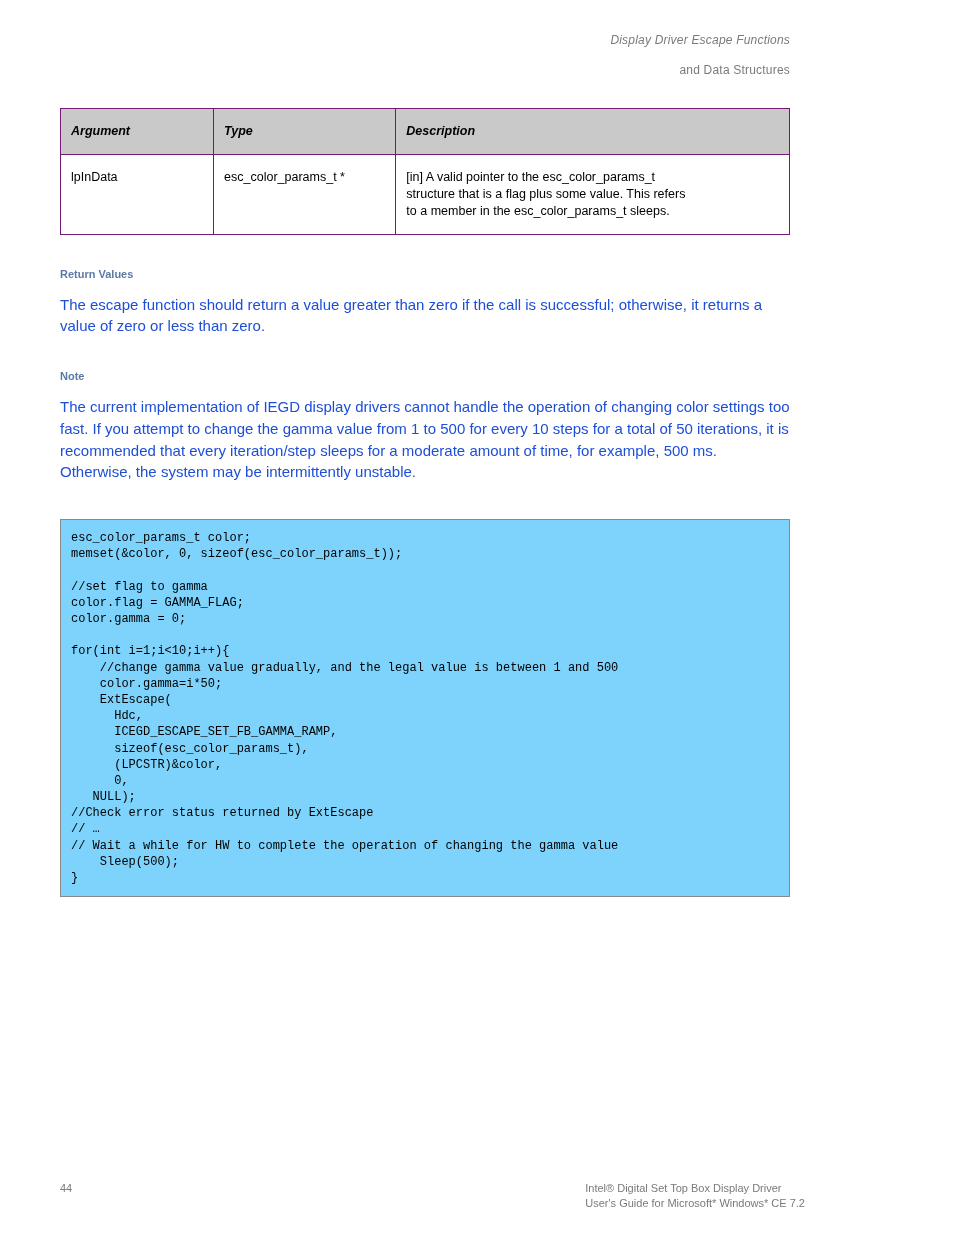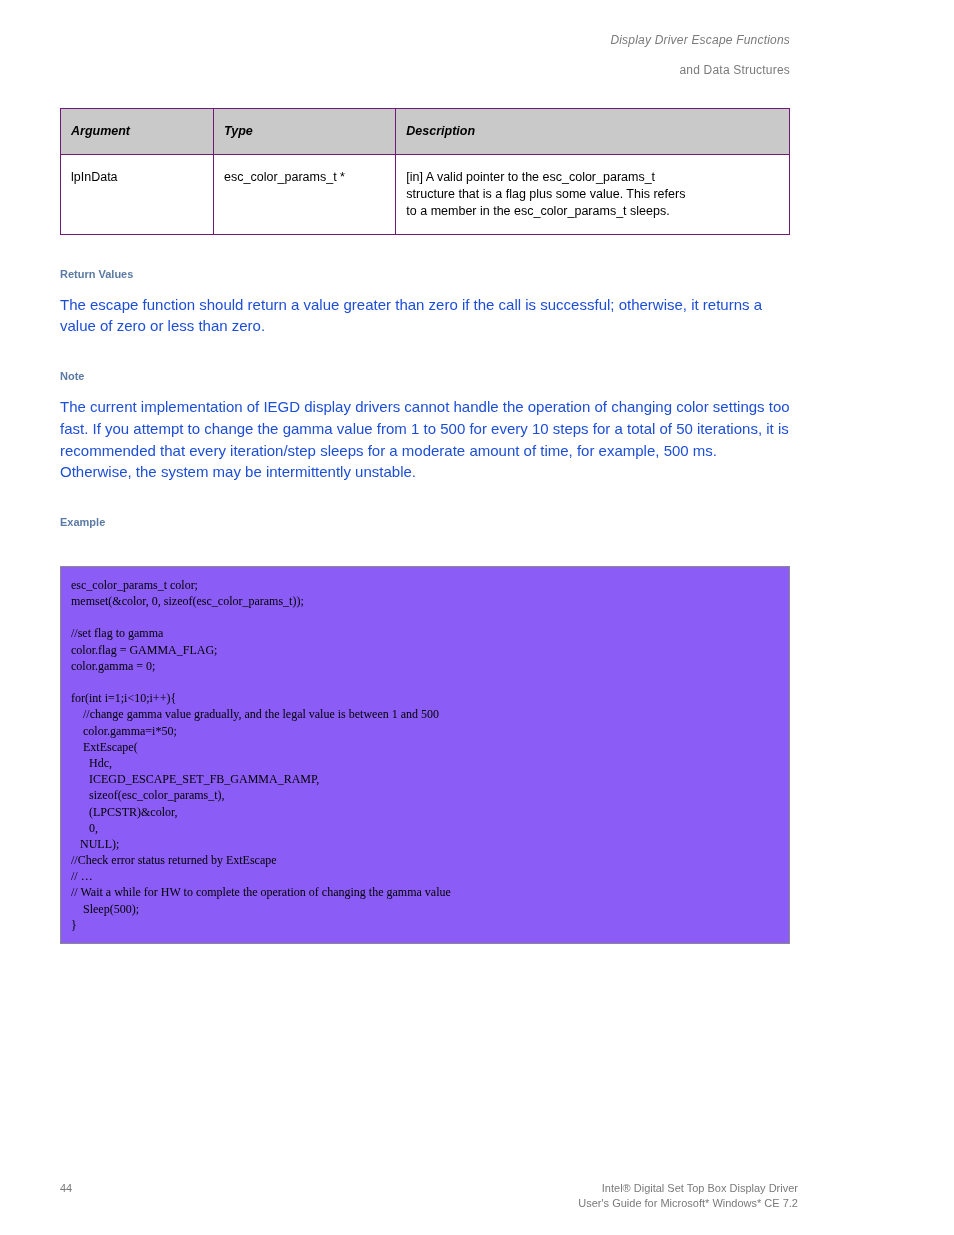--- a/index.html
+++ b/index.html
@@ -58,41 +58,41 @@
     color: #5b7aa3;
   }
   .desc {
     margin-top: 12px;
     font-size: 15px;
     color: #1d4ed8;
     line-height: 1.45;
   }
   .codeblock {
     margin-top: 36px;
-    background: #8b5cf6;
+    background: #7dd3fc;
     border: 1px solid #8a8a8a;
     padding: 10px 10px;
-    font-family: Liberation Serif, serif;
+    font-family: Liberation Mono, monospace;
     font-size: 12px;
     line-height: 1.35;
     white-space: pre;
     overflow: hidden;
     color: #000000;
   }
   .footer {
     position: absolute;
     bottom: 24px;
     left: 60px;
-    right: 52px;
+    right: 45px;
     display: flex;
     justify-content: space-between;
     font-size: 11px;
     color: #7a7a7a;
   }
-  .footer .right { text-align: right; }
+  .footer .right { }
 </style>
 </head>
 <body>
 
 <div class="page">
 
   <div class="header-right">
     <div class="header-line">Display Driver Escape Functions</div>
     <div class="header-line hr-sub">and Data Structures</div>
   </div>
@@ -117,21 +117,20 @@
       </tr>
     </tbody>
   </table>
 
   <div class="subheading">Return Values</div>
   <div class="desc">The escape function should return a value greater than zero if the call is successful; otherwise, it returns a value of zero or less than zero.</div>
 
   <div class="subheading">Note</div>
   <div class="desc">The current implementation of IEGD display drivers cannot handle the operation of changing color settings too fast. If you attempt to change the gamma value from 1 to 500 for every 10 steps for a total of 50 iterations, it is recommended that every iteration/step sleeps for a moderate amount of time, for example, 500 ms. Otherwise, the system may be intermittently unstable.</div>
 
-  <div class="subheading">Example</div>
 
   <div class="codeblock">esc_color_params_t color;
 memset(&amp;color, 0, sizeof(esc_color_params_t));
 
 //set flag to gamma
 color.flag = GAMMA_FLAG;
 color.gamma = 0;
 
 for(int i=1;i&lt;10;i++){
     //change gamma value gradually, and the legal value is between 1 and 500

